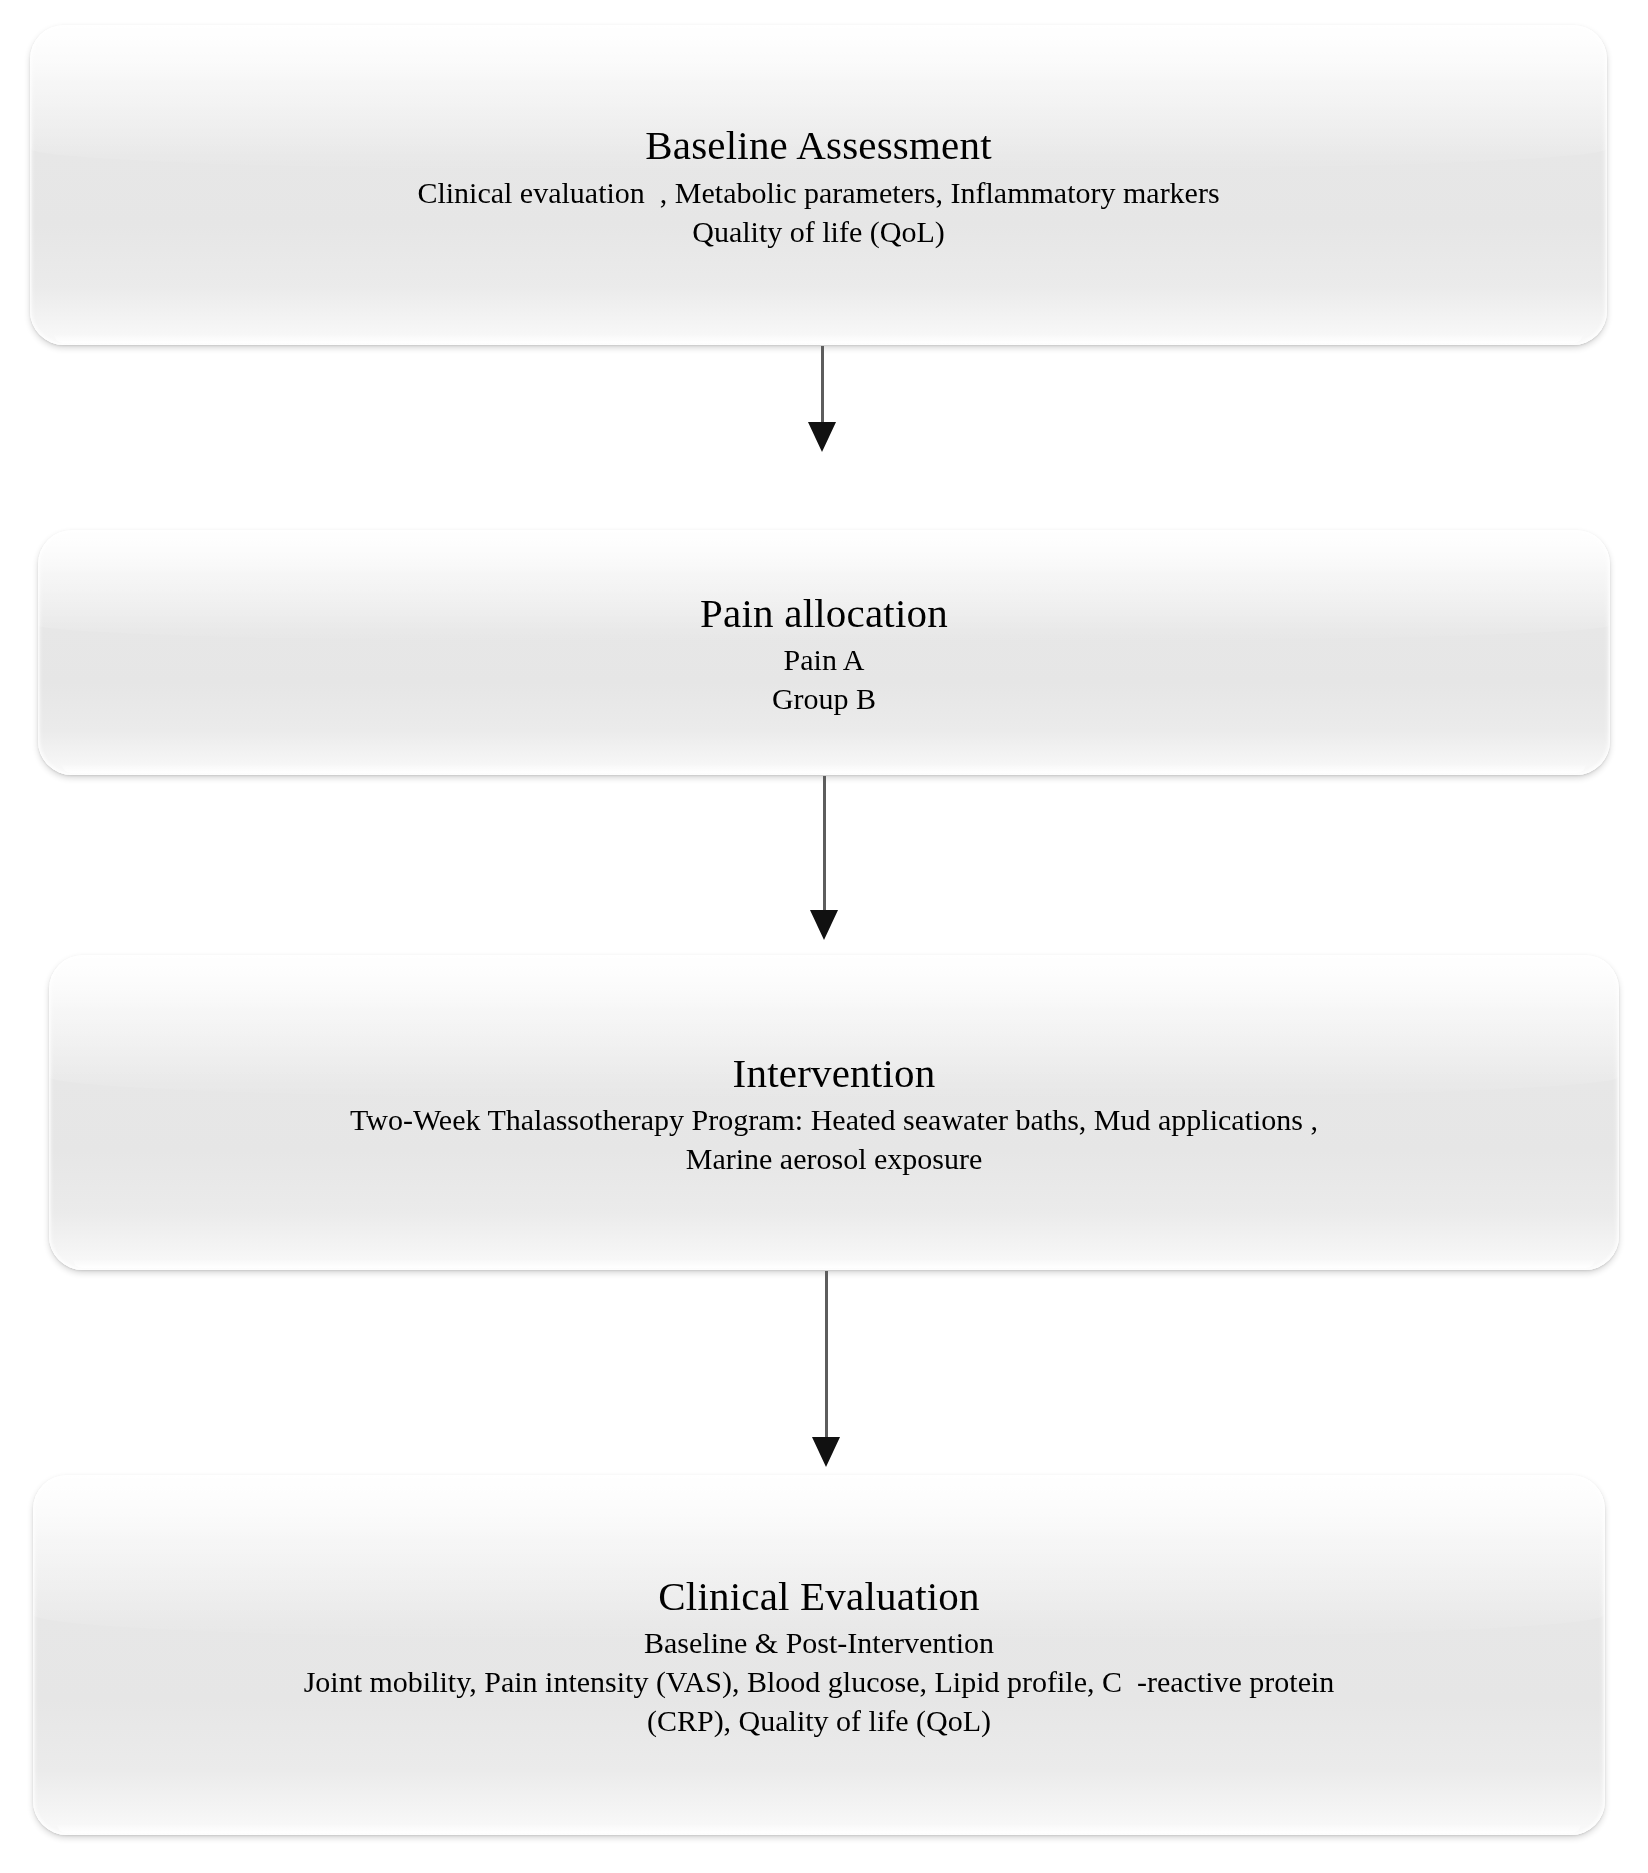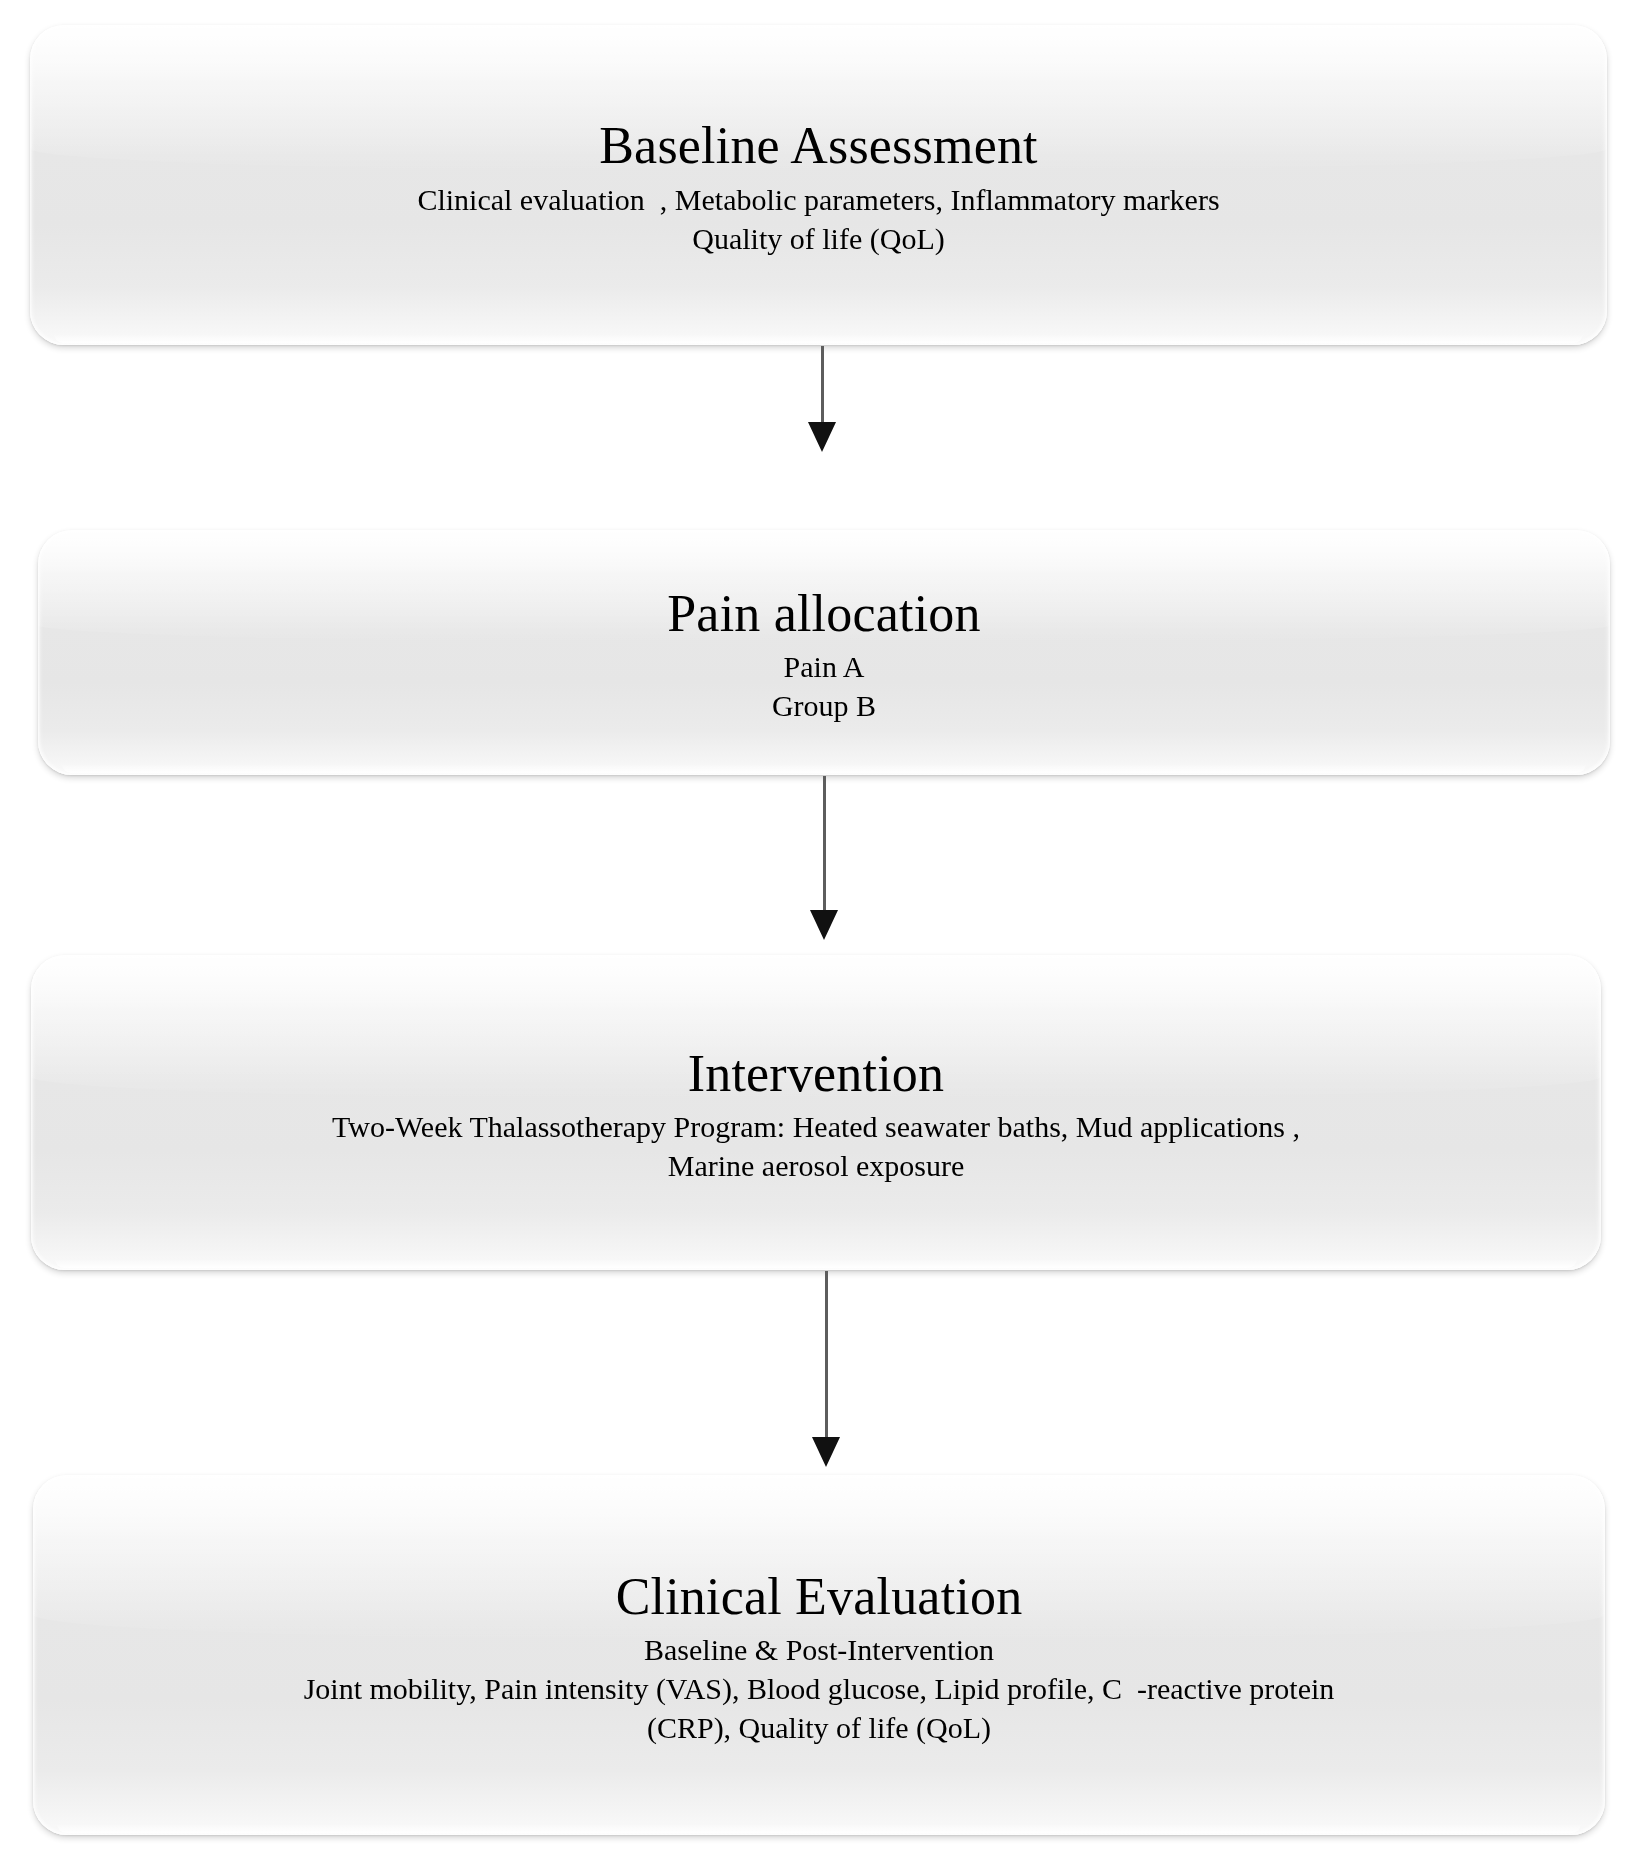--- a/index.html
+++ b/index.html
@@ -81,32 +81,32 @@
     padding: 0 26px;
     box-sizing: border-box;
   }
 
   .line {
     display: block;
     line-height: 1.30;
     white-space: pre;
   }
   .line-title {
-    font-size: 52px;
+    font-size: 41px;
     letter-spacing: 0.2px;
   }
   .line-body {
     font-size: 30px;
     letter-spacing: 0.0px;
   }
 
   
   #box-baseline      { left: 30px;  top: 25px;   width: 1577px; height: 320px; }
   #box-group         { left: 38px;  top: 530px;  width: 1572px; height: 245px; }
-  #box-intervention  { left: 31px;  top: 955px;  width: 1570px; height: 315px; }
+  #box-intervention  { left: 49px;  top: 955px;  width: 1570px; height: 315px; }
   #box-evaluation    { left: 33px;  top: 1475px; width: 1572px; height: 360px; text-align: center; }
 
   
   .connector {
     position: absolute;
     width: 40px;
     display: flex;
     flex-direction: column;
     align-items: center;
   }

